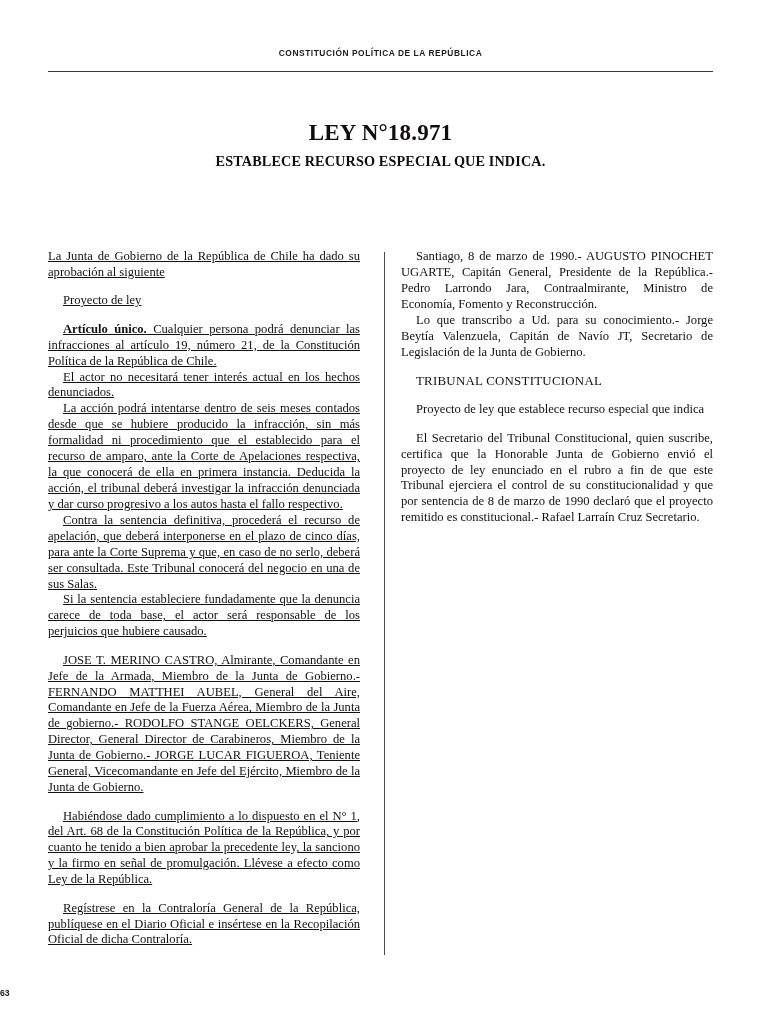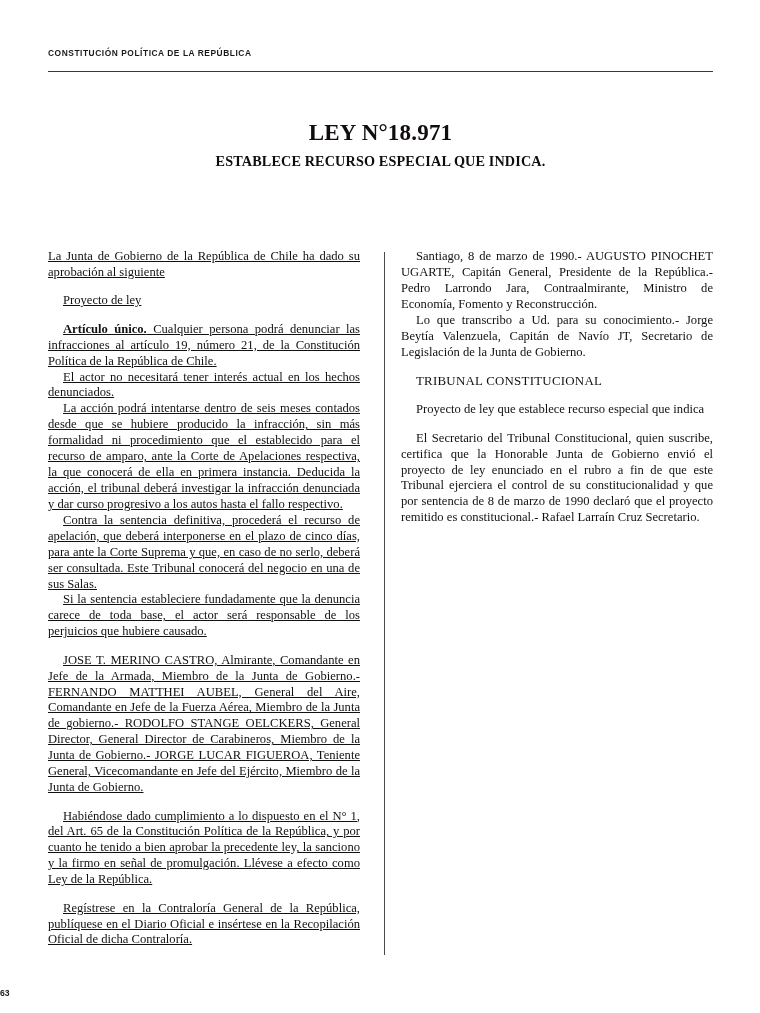--- a/index.html
+++ b/index.html
@@ -20,20 +20,21 @@
     position: absolute;
     inset: 0;
   }
 
   
   .running-head {
     position: absolute;
     top: 48px;
     left: 48px;
     width: 665px;
+    text-align: center;
     font-family: "Liberation Sans", "DejaVu Sans", sans-serif;
     font-size: 8.4px;
     font-weight: 700;
     letter-spacing: 0.55px;
     color: #1a1a1a;
   }
   .head-rule {
     position: absolute;
     top: 71px;
     left: 48px;
@@ -163,21 +164,21 @@
       <p class="body">El actor no necesitará tener interés actual en los hechos denunciados.</p>
 
       <p class="body">La acción podrá intentarse dentro de seis meses contados desde que se hubiere producido la infracción, sin más formalidad ni procedimiento que el establecido para el recurso de amparo, ante la Corte de Apelaciones respectiva, la que conocerá de ella en primera instancia. Deducida la acción, el tribunal deberá investigar la infracción denunciada y dar curso progresivo a los autos hasta el fallo respectivo.</p>
 
       <p class="body">Contra la sentencia definitiva, procederá el recurso de apelación, que deberá interponerse en el plazo de cinco días, para ante la Corte Suprema y que, en caso de no serlo, deberá ser consultada. Este Tribunal conocerá del negocio en una de sus Salas.</p>
 
       <p class="body">Si la sentencia estableciere fundadamente que la denuncia carece de toda base, el actor será responsable de los perjuicios que hubiere causado.</p>
 
       <p class="body gap-before">JOSE T. MERINO CASTRO, Almirante, Comandante en Jefe de la Armada, Miembro de la Junta de Gobierno.- FERNANDO MATTHEI AUBEL, General del Aire, Comandante en Jefe de la Fuerza Aérea, Miembro de la Junta de gobierno.- RODOLFO STANGE OELCKERS, General Director, General Director de Carabineros, Miembro de la Junta de Gobierno.- JORGE LUCAR FIGUEROA, Teniente General, Vicecomandante en Jefe del Ejército, Miembro de la Junta de Gobierno.</p>
 
-      <p class="body gap-before">Habiéndose dado cumplimiento a lo dispuesto en el N° 1, del Art. 65 de la Constitución Política de la República, y por cuanto he tenido a bien aprobar la precedente ley, la sanciono y la firmo en señal de promulgación. Llévese a efecto como Ley de la República.</p>
+      <p class="body gap-before">Habiéndose dado cumplimiento a lo dispuesto en el N° 1, del Art. 68 de la Constitución Política de la República, y por cuanto he tenido a bien aprobar la precedente ley, la sanciono y la firmo en señal de promulgación. Llévese a efecto como Ley de la República.</p>
 
       <p class="body gap-before">Regístrese en la Contraloría General de la República, publíquese en el Diario Oficial e insértese en la Recopilación Oficial de dicha Contraloría.</p>
 
     </div>
 
     <div class="col col-right">
 
       <p class="body">Santiago, 8 de marzo de 1990.- AUGUSTO PINOCHET UGARTE, Capitán General, Presidente de la República.- Pedro Larrondo Jara, Contraalmirante, Ministro de Economía, Fomento y Reconstrucción.</p>
 
       <p class="body">Lo que transcribo a Ud. para su conocimiento.- Jorge Beytía Valenzuela, Capitán de Navío JT, Secretario de Legislación de la Junta de Gobierno.</p>

